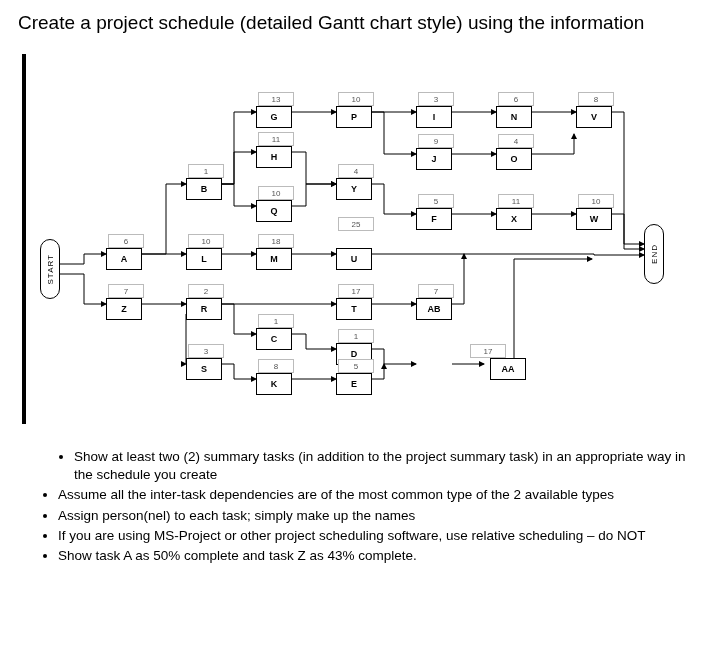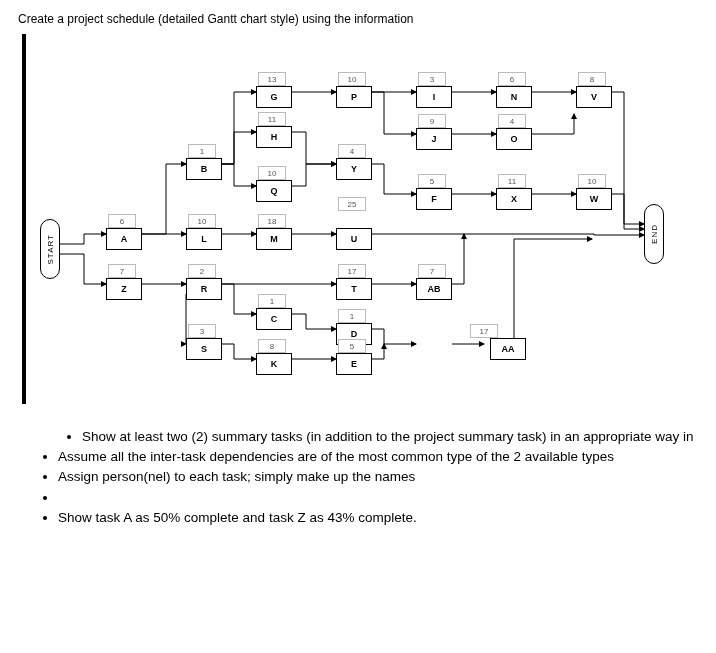--- a/index.html
+++ b/index.html
@@ -1,28 +1,28 @@
 <!DOCTYPE html>
 <html><head>
 <meta charset="utf-8">
 <style>
   *{box-sizing:border-box;margin:0;padding:0}
   body{font-family:Arial,Helvetica,sans-serif;font-size:13px;color:#000;background:#fff;width:716px;padding:12px 18px}
-  .title{font-size:12px;margin-bottom:8px}
+  .title{font-size:19px;margin-bottom:20px}
   .figure-wrap{display:flex}
   .vbar{width:4px;background:#000;align-self:stretch;margin-left:4px}
   .figure{position:relative;width:640px;height:370px;margin-left:8px}
   .node{position:absolute;width:36px;height:22px;border:1px solid #000;background:#fff;display:flex;align-items:center;justify-content:center;font-size:9px;font-weight:bold}
-  .dur{position:absolute;width:28px;height:14px;border:1px solid #bbb;background:#fff;display:flex;align-items:center;justify-content:center;font-size:8px;color:#555}
+  .dur{position:absolute;width:36px;height:14px;border:1px solid #bbb;background:#fff;display:flex;align-items:center;justify-content:center;font-size:8px;color:#555}
   .cap{position:absolute;border:1px solid #000;border-radius:12px;width:20px;height:60px;display:flex;align-items:center;justify-content:center}
   .cap span{writing-mode:vertical-rl;transform:rotate(180deg);font-size:8px;letter-spacing:1px}
   svg.wires{position:absolute;left:0;top:0;width:640px;height:370px;pointer-events:none}
   ul.bullets{list-style:disc;margin:24px 0 0 40px;font-size:13.5px;line-height:1.35}
   ul.bullets li{margin-bottom:2px}
-  .ml{margin-left:24px}
+  .ml{margin-left:16px}
 </style>
 </head>
 <body>
 
 <div class="title">Create a project schedule (detailed Gantt chart style) using the information</div>
 
 <div class="figure-wrap">
   <div class="vbar"></div>
   <div class="figure">
 
@@ -140,18 +140,18 @@
 
     <div class="dur" style="left:544px;top:38px">8</div>
     <div class="node" style="left:542px;top:52px">V</div>
     <div class="dur" style="left:544px;top:140px">10</div>
     <div class="node" style="left:542px;top:154px">W</div>
 
   </div>
 </div>
 
 <ul class="bullets">
-  <li class="ml"><span>Show at least two (2) summary tasks (in addition to the project summary task) in an appropriate way in</span><br></li>
+  <li class="ml"><span>Show at least two (2) summary tasks (in addition to the project summary task) in an appropriate way in</span><br><span>the schedule you create</span></li>
   <li>Assume all the inter-task dependencies are of the most common type of the 2 available types</li>
   <li>Assign person(nel) to each task; simply make up the names</li>
-  <li><br></li>
+  <li><span>If you are using MS-Project or other project scheduling software, use relative scheduling – do NOT</span><br></li>
   <li>Show task A as 50% complete and task Z as 43% complete.</li>
 </ul>
 
 </body></html>

